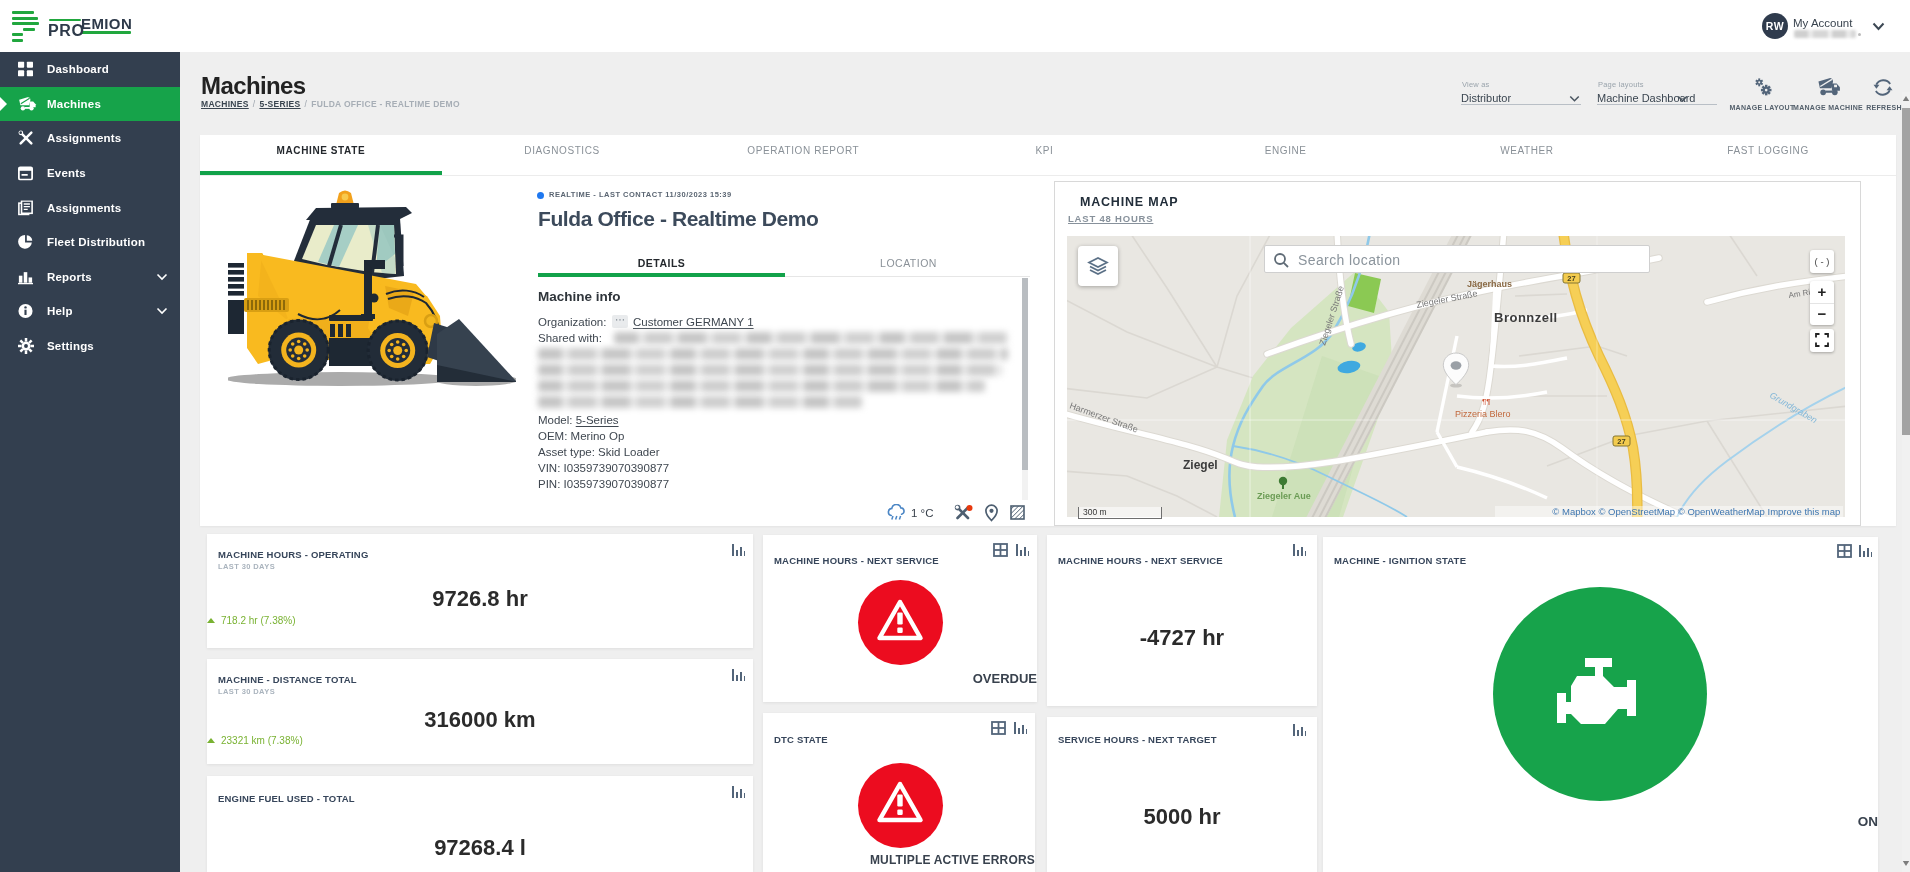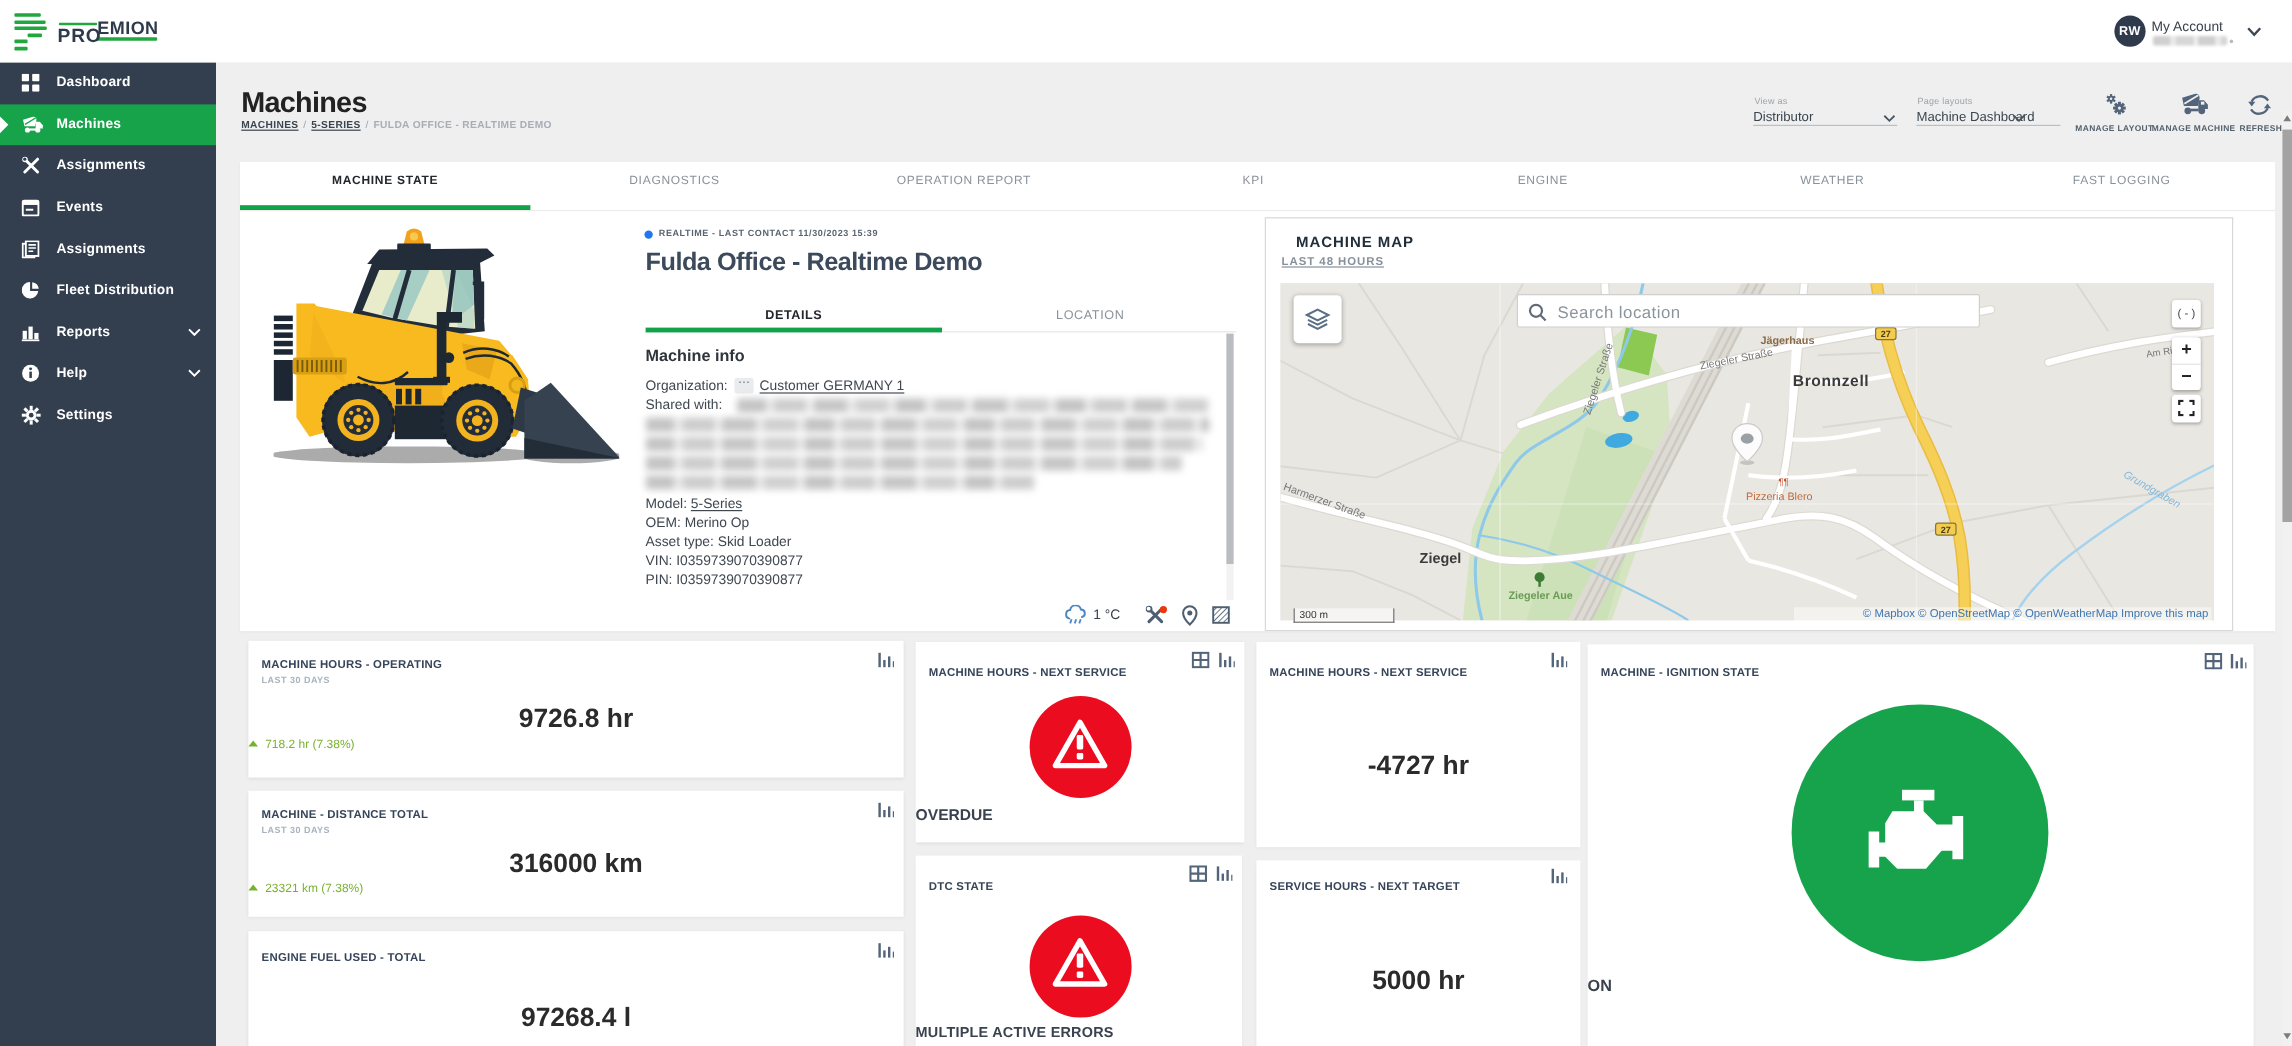--- a/index.html
+++ b/index.html
@@ -66,21 +66,21 @@
   #mscale { position:absolute; left:1078px; top:507px; width:84px; height:12px; background:rgba(255,255,255,.55); border:1.5px solid #6f6f6f; border-top:none; font-size:8.5px; color:#333; padding-left:4px; line-height:10px; }
   #mattr { position:absolute; left:1495px; top:506px; width:348px; height:12px; background:rgba(255,255,255,.45); font-size:9.5px; color:#3e76b0; text-align:right; line-height:12px; }
   
   .card { position:absolute; background:#fff; box-shadow:0 1px 3px rgba(0,0,0,.07); }
   .wtitle { position:absolute; left:11px; font-size:9.5px; font-weight:bold; color:#36455a; letter-spacing:.2px; }
   .wsub { position:absolute; left:11px; font-size:7.5px; font-weight:bold; color:#a9b3bd; letter-spacing:.4px; }
   .wval { position:absolute; width:100%; text-align:center; font-size:22px; font-weight:bold; color:#2b2b2b; }
   .wgreen { position:absolute; width:100%; text-align:left; font-size:10px; color:#79b232; }
   .tri { display:inline-block; width:0; height:0; border-left:4px solid transparent; border-right:4px solid transparent; border-bottom:5px solid #79b232; margin-right:6px; position:relative; top:-1px; }
   .redcirc { position:absolute; width:85px; height:85px; border-radius:50%; background:#ec0c1f; }
-  .wstate { position:absolute; width:100%; text-align:left; font-weight:600; color:#39424e; }
+  .wstate { position:absolute; width:100%; text-align:right; font-weight:600; color:#39424e; }
   
   #sbtrack { position:absolute; left:1902px; top:92px; width:8px; height:780px; background:#f1f1f1; }
   #sbthumb { position:absolute; left:1902px; top:108px; width:8px; height:327px; background:#a3a3a3; }
 </style>
 </head>
 <body>
 
 <div id="topbar">
   <div class="lbar" style="left:12px;top:11px;width:22px;height:3px"></div>
   <div class="lbar" style="left:12px;top:16.5px;width:26px;height:3px"></div>

